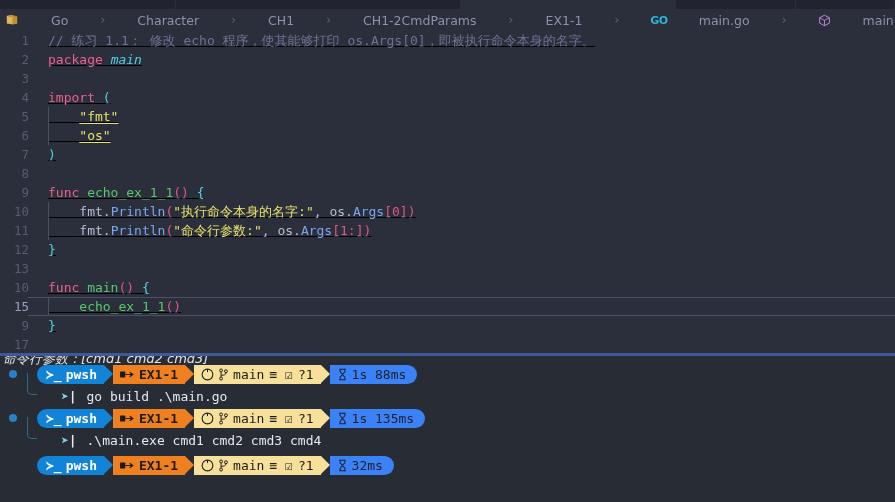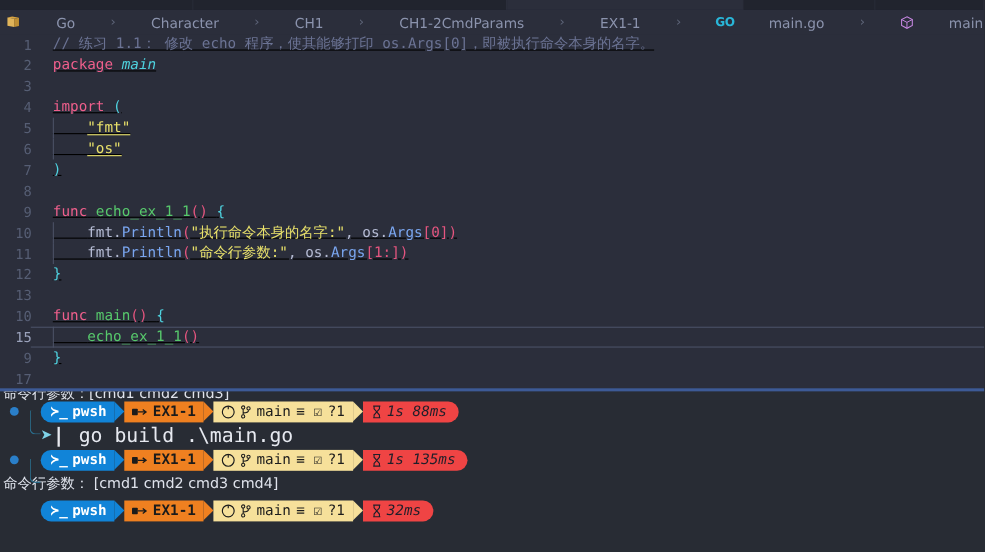--- a/index.html
+++ b/index.html
@@ -140,31 +140,31 @@
   }
   .seg-shell { background: #1184d8; color: #ffffff; border-top-left-radius: 10px;
                border-bottom-left-radius: 10px; padding-left: 9px; font-weight: bold; }
   .arrow { width: 0; height: 0; border-top: 9.5px solid transparent;
            border-bottom: 9.5px solid transparent; }
   .arrow.a1 { border-left: 9px solid #1184d8; }
   .arrow.a2 { border-left: 9px solid #ef8020; }
   .arrow.a3 { border-left: 9px solid #f6e09a; }
   .seg-path { background: #ef8020; color: #1b1b1b; font-weight: bold; }
   .seg-git  { background: #f6e09a; color: #1c1c1c; }
-  .seg-time { background: #ef4444; color: #1f1f2a; border-top-right-radius: 10px;
-              border-bottom-right-radius: 10px; padding-right: 11px; font-style: italic; }
+  .seg-time { background: #3b82f6; color: #1f1f2a; border-top-right-radius: 10px;
+              border-bottom-right-radius: 10px; padding-right: 11px; }
   .seg .ic { margin-right: 4px; display: inline-flex; align-items: center; }
 
   .cmdrow { position: relative; height: 22px; line-height: 22px; padding-left: 37px;
-            color: #e6e9f0; font-size: 18px; white-space: pre; }
+            color: #e6e9f0; font-size: 13px; white-space: pre; margin-left: 24px; }
   .cmdrow .caret { color: #e8eaf0; font-weight: bold; margin-right: 2px; }
   .cmdrow .caret2 { color: #7fd3e8; }
   .outline { padding-left: 3px; color: #dfe3ec; font-size: 13px; white-space: pre;
              height: 21px; line-height: 21px; }
-  .outline.cjk { font-family: "DejaVu Sans", "Liberation Sans", sans-serif; }
+  .outline.cjk { font-family: "DejaVu Sans", "Liberation Sans", sans-serif; font-style: italic; }
 </style>
 </head>
 <body>
 
 <div id="app">
 
   <div class="tabstrip">
     <div class="tab dark" style="width:176px"></div>
     <div class="tab dark" style="width:285px"></div>
     <div class="tab active" style="width:215px"></div>
@@ -390,22 +390,22 @@
         <span class="seg seg-time">
           <span class="ic">
             <svg width="11" height="13" viewBox="0 0 12 16">
               <path d="M2 1.5 H10 M2 14.5 H10 M3 1.5 L3 4.5 L6 8 L9 4.5 L9 1.5 M3 14.5 L3 11.5 L6 8 L9 11.5 L9 14.5" stroke="#1f1f2a" stroke-width="1.25" fill="none"></path>
             </svg>
           </span>
           <span>1s 135ms</span>
         </span>
       </span>
     </div>
-
-    <div class="outline cjk">命令行参数： [cmd1 cmd2 cmd3 cmd4]</div>
+    <div class="cmdrow"><span class="caret2">➤</span><span class="caret">| </span><span>.\main.exe cmd1 cmd2 cmd3 cmd4</span></div>
+
 
     <div class="promptrow" style="margin-top:1px">
 
       <span class="segbar">
         <span class="seg seg-shell">
           <span class="ic">≻_</span>
           <span>pwsh</span>
         </span>
         <span class="arrow a1"></span>
         <span class="seg seg-path">

